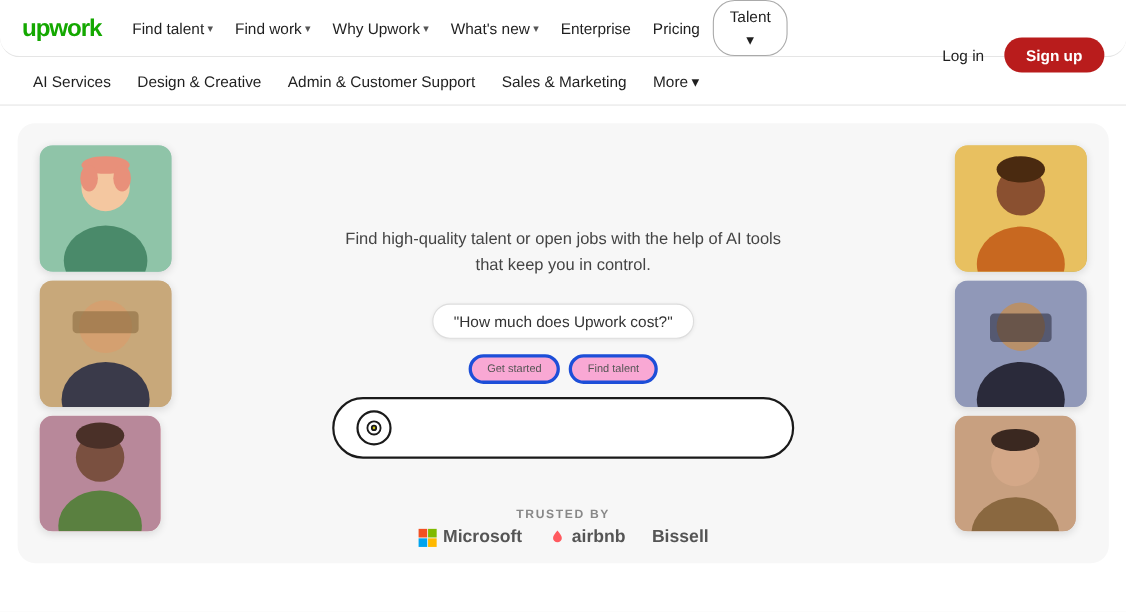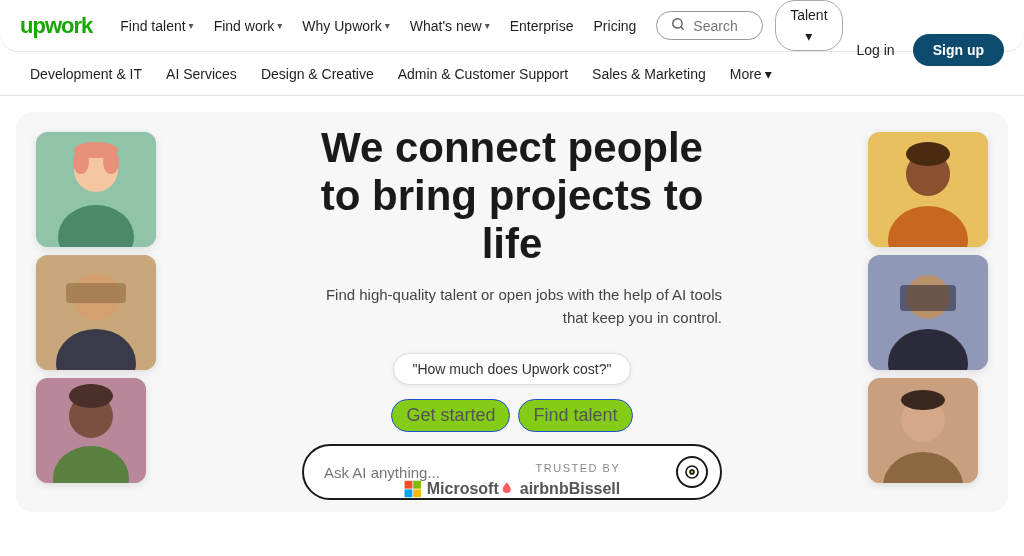--- a/index.html
+++ b/index.html
@@ -77,21 +77,21 @@
     .login-btn {
       background: none;
       border: none;
       font-size: 14px;
       font-weight: 500;
       color: #1f1f1f;
       cursor: pointer;
       padding: 6px 10px;
     }
     .signup-btn {
-      background: #0c4a6e;
+      background: #b91c1c;
       color: #fff;
       border: none;
       border-radius: 30px;
       padding: 8px 20px;
       font-size: 14px;
       font-weight: 600;
       cursor: pointer;
     }
 
     
@@ -175,46 +175,45 @@
       font-weight: 800;
       color: #1a1a1a;
       line-height: 1.15;
       margin-bottom: 16px;
     }
     .hero-subtitle {
       font-size: 15px;
       color: #444;
       line-height: 1.5;
       margin-bottom: 24px;
-      text-align: right;
     }
     .ai-suggestion-chip {
       display: inline-block;
       background: #fff;
       border: 1px solid #ddd;
       border-radius: 20px;
       padding: 7px 18px;
       font-size: 14px;
       color: #333;
       margin-bottom: 14px;
       box-shadow: 0 1px 4px rgba(0,0,0,0.08);
       cursor: pointer;
     }
     .ai-chips-row {
       display: flex;
       gap: 8px;
       justify-content: center;
       margin-bottom: 12px;
     }
     .small-chip {
-      background: #84cc16;
-      border: 1px solid #1d4ed8;
+      background: #f9a8d4;
+      border: 3px solid #1d4ed8;
       border-radius: 20px;
       padding: 5px 14px;
-      font-size: 18px;
+      font-size: 10px;
       color: #555;
       cursor: pointer;
     }
     .ai-search-bar {
       display: flex;
       align-items: center;
       border: 2.5px solid #1a1a1a;
       border-radius: 30px;
       padding: 10px 12px 10px 20px;
       background: #fff;
@@ -255,28 +254,28 @@
       bottom: 14px;
       left: 50%;
       transform: translateX(-50%);
       text-align: center;
       z-index: 2;
     }
     .trusted-label {
       font-size: 11px;
       letter-spacing: 1.5px;
       color: #888;
-      font-weight: 400;
+      font-weight: 700;
       text-transform: uppercase;
       margin-bottom: 6px;
-      text-align: right;
     }
     .trusted-logos {
       display: flex;
       align-items: center;
+      gap: 24px;
     }
     .trust-logo {
       font-size: 16px;
       font-weight: 700;
       color: #555;
       display: flex;
       align-items: center;
       gap: 5px;
     }
 
@@ -310,43 +309,33 @@
     <span>What's new</span>
     <span class="nav-chevron">▾</span>
   </div>
   <div class="nav-item">
     <span>Enterprise</span>
   </div>
   <div class="nav-item">
     <span>Pricing</span>
   </div>
 
-  <div class="search-bar">
-    <span class="search-icon-svg">
-      <svg width="14" height="14" viewBox="0 0 24 24" fill="none" stroke="#666" stroke-width="2.5" stroke-linecap="round">
-        <circle cx="11" cy="11" r="8"></circle>
-          <line x1="21" y1="21" x2="16.65" y2="16.65"></line>
-      </svg>
-    </span>
-    <input class="search-input" type="text" placeholder="Search" style="">
-  </div>
 
   <div class="talent-dropdown">
     <span>Talent</span>
     <span>▾</span>
   </div>
 
   <div class="auth-buttons">
     <button class="login-btn">Log in</button>
     <button class="signup-btn">Sign up</button>
   </div>
 </nav>
 
 <nav class="secondary-nav">
-  <div class="sec-nav-item">Development &amp; IT</div>
   <div class="sec-nav-item">AI Services</div>
   <div class="sec-nav-item">Design &amp; Creative</div>
   <div class="sec-nav-item">Admin &amp; Customer Support</div>
   <div class="sec-nav-item">Sales &amp; Marketing</div>
   <div class="sec-nav-more">
     <span>More</span>
     <span>▾</span>
   </div>
 </nav>
 
@@ -402,32 +391,30 @@
       <svg viewBox="0 0 110 105" xmlns="http://www.w3.org/2000/svg">
         <rect width="110" height="105" fill="#c8a080"></rect>
         <circle cx="55" cy="42" r="22" fill="#d4a888"></circle>
         <ellipse cx="55" cy="108" rx="40" ry="34" fill="#8a6840"></ellipse>
         <ellipse cx="55" cy="22" rx="22" ry="10" fill="#3a2820"></ellipse>
       </svg>
     </div>
   </div>
 
   <div class="hero-center">
-    <h1 class="hero-title">We connect people to bring projects to life</h1>
     <p class="hero-subtitle">Find high-quality talent or open jobs with the help of AI tools that keep you in control.</p>
 
     <div class="ai-suggestion-chip">"How much does Upwork cost?"</div>
 
     <div class="ai-chips-row">
       <div class="small-chip">Get started</div>
       <div class="small-chip">Find talent</div>
     </div>
 
     <div class="ai-search-bar">
-      <input class="ai-search-input" type="text" placeholder="Ask AI anything..." style="">
       <button class="ai-icon-btn">
         <div class="ai-icon-circle">
           <svg width="16" height="16" viewBox="0 0 24 24" fill="none" stroke="#1a1a1a" stroke-width="2.5">
             <circle cx="12" cy="12" r="9"></circle>
             <path d="M12 8v4l2.5 2.5"></path>
             <circle cx="12" cy="12" r="3" fill="#c8c010"></circle>
           </svg>
         </div>
       </button>
     </div>

